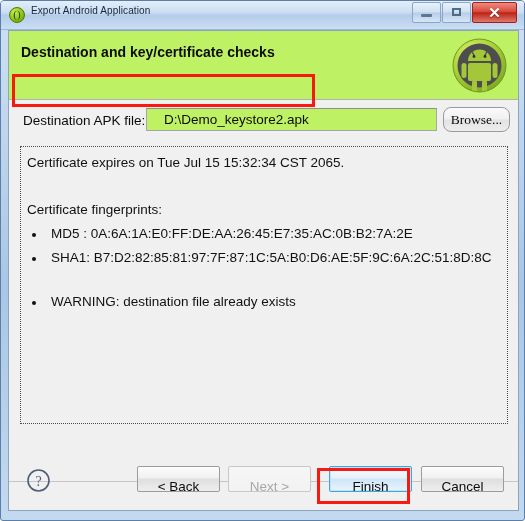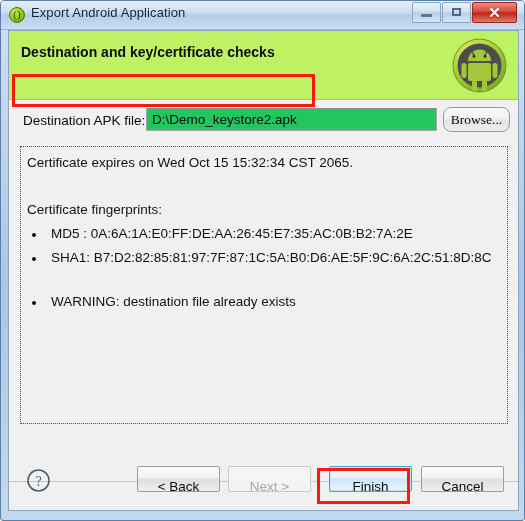--- a/index.html
+++ b/index.html
@@ -47,21 +47,21 @@
     left: 0; right: 0; top: -2px;
     text-align: center;
     font-size: 11px;
     line-height: 16px;
     color: #2b3b05;
     font-family: "Liberation Serif", serif;
   }
   #title-text {
     position: absolute;
     left: 30px; top: 4px;
-    font-size: 13px;
+    font-size: 10px;
     color: #17263b;
     letter-spacing: 0.1px;
     white-space: nowrap;
   }
 
   .wbtn {
     position: absolute;
     top: 1px;
     height: 21px;
     box-sizing: border-box;
@@ -155,27 +155,27 @@
     left: 14px; top: 12px;
     font-size: 13.5px;
     color: #0b0b0b;
     white-space: nowrap;
   }
   #dest-input {
     position: absolute;
     left: 137px; top: 7px;
     width: 291px; height: 23px;
     box-sizing: border-box;
-    background: #22c55e;
+    background: #bef264;
     border: 1px solid #a6a6a6;
     border-top-color: #8f8f8f;
     font-family: "Liberation Sans", sans-serif;
     font-size: 13.5px;
     color: #0b0b0b;
-    padding: 0 5px;
+    padding: 0 17px;
     outline: none;
   }
   #browse-button {
     position: absolute;
     left: 434px; top: 6px;
     width: 67px; height: 25px;
     box-sizing: border-box;
     background: linear-gradient(to bottom, #fbfbfb 0%, #f0f0f0 48%, #e3e3e3 52%, #ededed 100%);
     border: 1px solid #9a9a9a;
     border-radius: 8px;
@@ -333,21 +333,21 @@
       </svg>
     </div>
 
     <div id="dest-row">
       <div id="dest-label">Destination APK file:</div>
       <input id="dest-input" type="text" value="D:\Demo_keystore2.apk" style="">
       <button id="browse-button">Browse...</button>
     </div>
 
     <div id="cert-box">
-      <div class="cert-line" id="cert-expiry">Certificate expires on Wed Oct 15 15:32:34 CST 2065.</div>
+      <div class="cert-line" id="cert-expiry">Certificate expires on Tue Jul 15 15:32:34 CST 2065.</div>
       <div class="cert-line" id="cert-fp-header">Certificate fingerprints:</div>
       <div class="bullet-item" id="cert-md5">MD5 : 0A:6A:1A:E0:FF:DE:AA:26:45:E7:35:AC:0B:B2:7A:2E</div>
       <div class="bullet-item" id="cert-sha1">SHA1: B7:D2:82:85:81:97:7F:87:1C:5A:B0:D6:AE:5F:9C:6A:2C:51:8D:8C</div>
       <div class="bullet-item" id="cert-warning">WARNING: destination file already exists</div>
     </div>
 
     <div id="button-bar">
       <svg id="help-icon" viewBox="0 0 25 25">
         <circle cx="12.5" cy="12.5" r="10.5" fill="none" stroke="#4e5f78" stroke-width="1.6"></circle>
         <text x="12.5" y="17.5" text-anchor="middle" font-family="Liberation Serif, serif" font-size="14" fill="#4e5f78">?</text>

